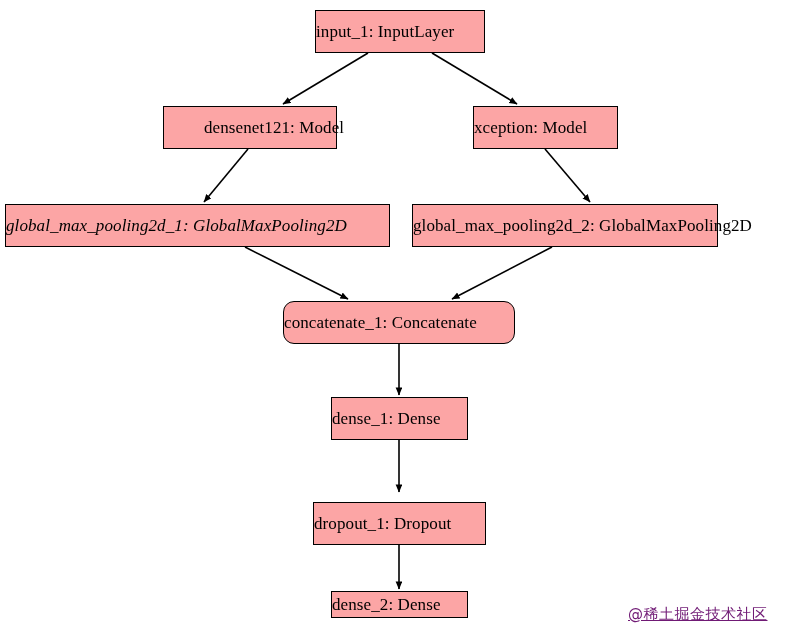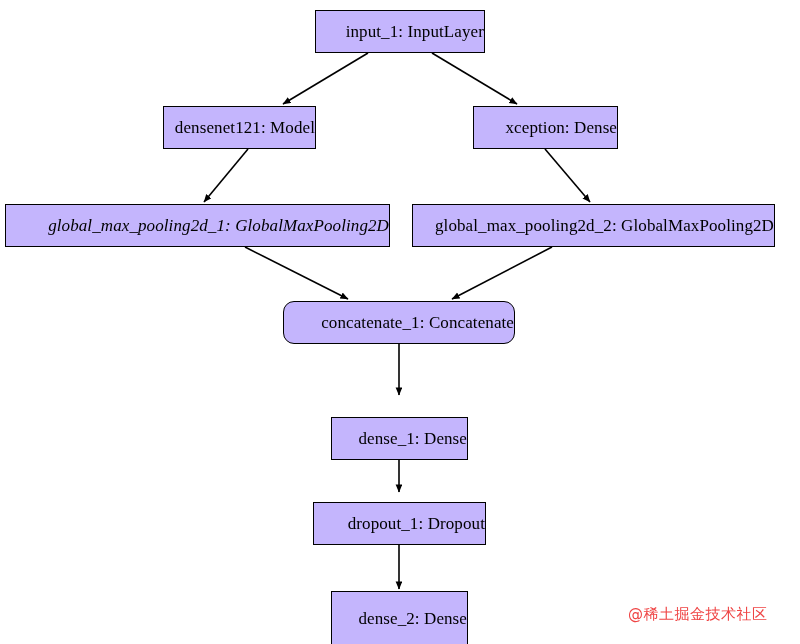--- a/index.html
+++ b/index.html
@@ -20,24 +20,24 @@
     left: 0;
     top: 0;
     width: 800px;
     height: 644px;
     pointer-events: none;
   }
   .node {
     position: absolute;
     box-sizing: border-box;
     border: 1.6px solid #000000;
-    background: #c4b5fd;
+    background: #fca5a5;
     display: flex;
     align-items: center;
-    justify-content: flex-end;
+    justify-content: flex-start;
     color: #000000;
     font-size: 17px;
     line-height: 1;
     white-space: nowrap;
     letter-spacing: 0.1px;
   }
   .watermark {
     position: absolute;
     color: #dedede;
     font-size: 15px;
@@ -67,41 +67,41 @@
         <line x1="399" y1="344" x2="399" y2="395" stroke="#000000" stroke-width="1.6" marker-end="url(#arrowhead)"></line>
         <line x1="399" y1="440" x2="399" y2="492" stroke="#000000" stroke-width="1.6" marker-end="url(#arrowhead)"></line>
         <line x1="399" y1="537" x2="399" y2="589" stroke="#000000" stroke-width="1.6" marker-end="url(#arrowhead)"></line>
       </g>
   </svg>
 
   <div id="nodes">
       <div class="node" style="left: 315px; top: 10px; width: 170px; height: 43px; border-color: rgb(0, 0, 0);">
         <span>input_1: InputLayer</span>
       </div>
-      <div class="node" style="left: 163px; top: 106px; width: 153px; height: 43px; border-color: rgb(0, 0, 0);">
+      <div class="node" style="left: 163px; top: 106px; width: 174px; height: 43px; border-color: rgb(0, 0, 0); padding-left: 40px;">
         <span>densenet121: Model</span>
       </div>
       <div class="node" style="left: 473px; top: 106px; width: 145px; height: 43px; border-color: rgb(0, 0, 0);">
-        <span>xception: Dense</span>
+        <span>xception: Model</span>
       </div>
       <div class="node" style="left: 5px; top: 204px; width: 385px; height: 43px; border-color: rgb(0, 0, 0); font-style: italic;">
         <span>global_max_pooling2d_1: GlobalMaxPooling2D</span>
       </div>
-      <div class="node" style="left: 412px; top: 204px; width: 363px; height: 43px; border-color: rgb(0, 0, 0);">
+      <div class="node" style="left: 412px; top: 204px; width: 306px; height: 43px; border-color: rgb(0, 0, 0);">
         <span>global_max_pooling2d_2: GlobalMaxPooling2D</span>
       </div>
       <div class="node" style="left: 283px; top: 301px; width: 232px; height: 43px; border-color: rgb(0, 0, 0); border-radius: 11px;">
         <span>concatenate_1: Concatenate</span>
       </div>
-      <div class="node" style="left: 331px; top: 397px; width: 137px; height: 43px; border-color: rgb(0, 0, 0); margin-top: 20px;">
+      <div class="node" style="left: 331px; top: 397px; width: 137px; height: 43px; border-color: rgb(0, 0, 0);">
         <span>dense_1: Dense</span>
       </div>
       <div class="node" style="left: 313px; top: 494px; width: 173px; height: 43px; border-color: rgb(0, 0, 0); margin-top: 8px;">
         <span>dropout_1: Dropout</span>
       </div>
-      <div class="node" style="left: 331px; top: 591px; width: 137px; height: 54px; border-color: rgb(0, 0, 0); padding-left: 48px;">
+      <div class="node" style="left: 331px; top: 591px; width: 137px; height: 27px; border-color: rgb(0, 0, 0);">
         <span>dense_2: Dense</span>
       </div>
     </div>
 
-  <div class="watermark" style="left: 628px; top: 605px; color: #ef4444;">@稀土掘金技术社区</div>
+  <div class="watermark" style="left: 628px; top: 605px; color: #701a75; text-decoration: underline;">@稀土掘金技术社区</div>
 
 </div>
 
 </body></html>

